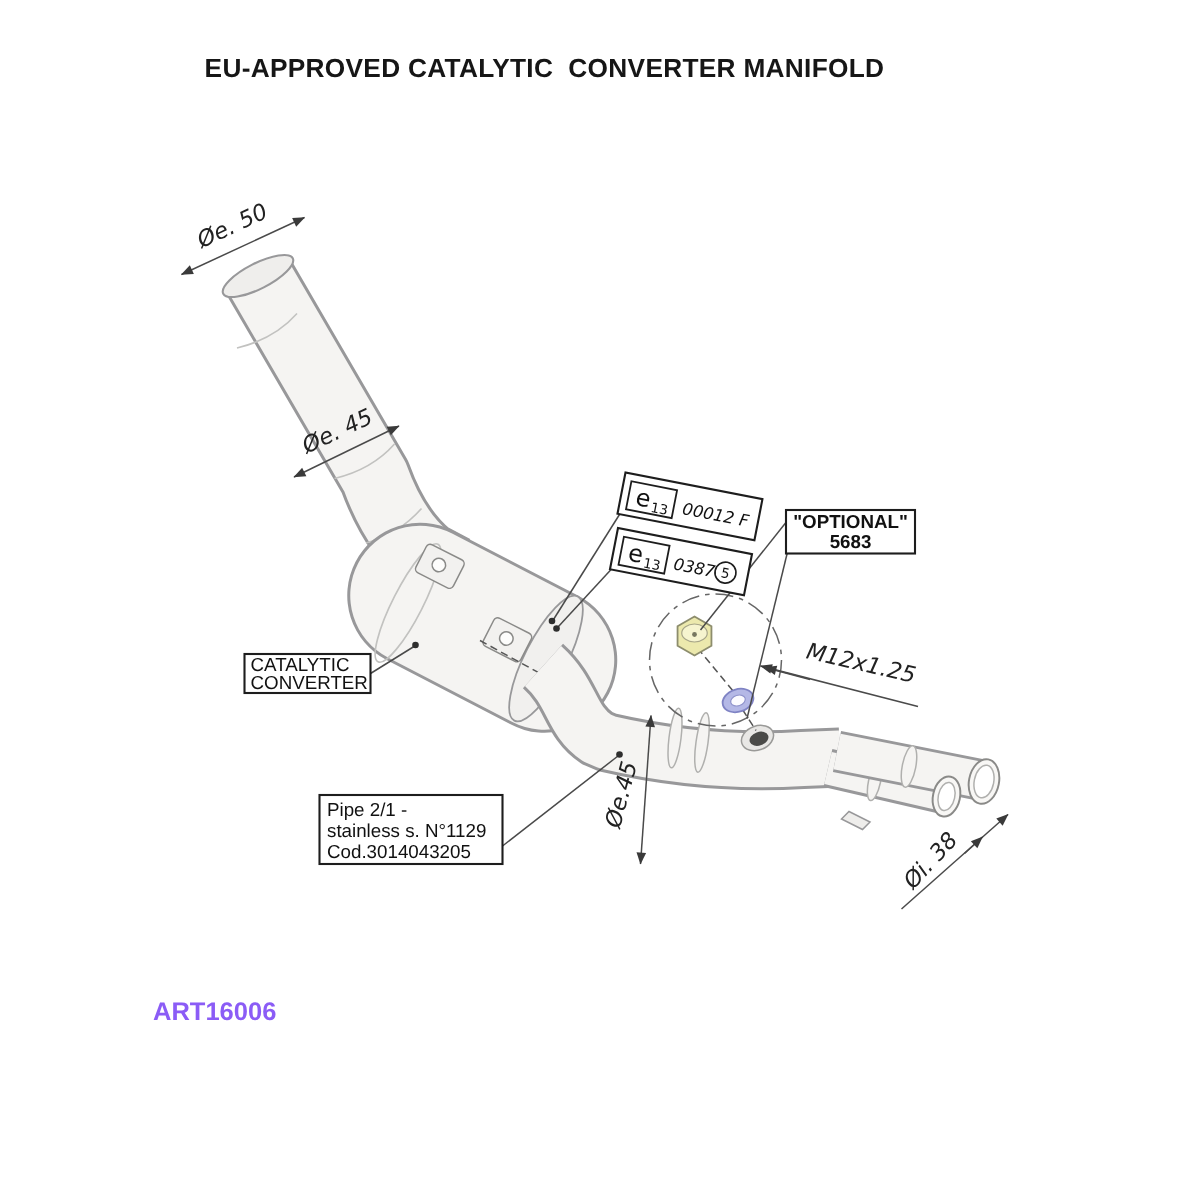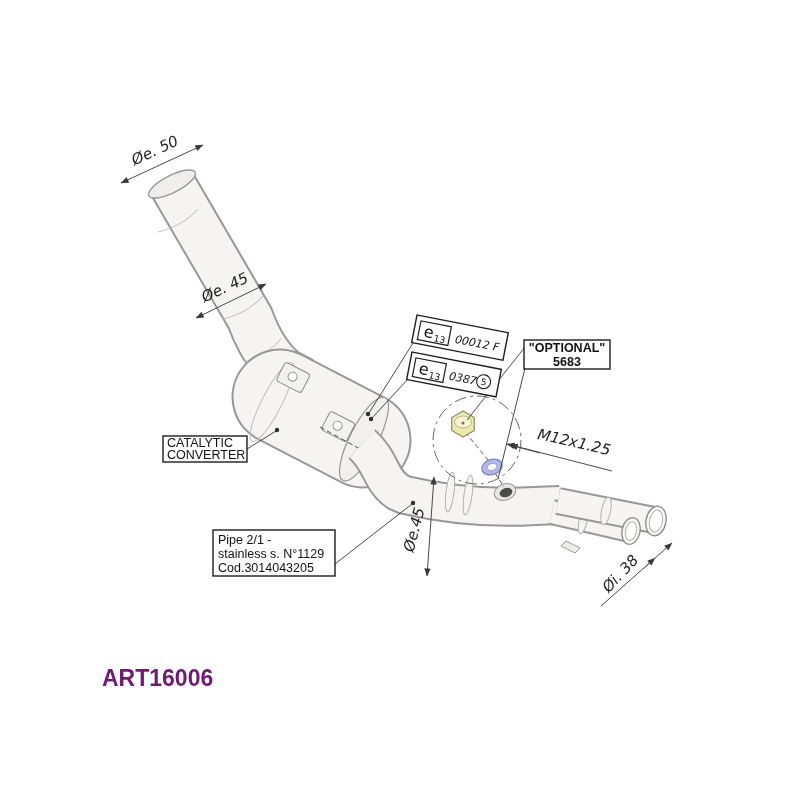--- a/index.html
+++ b/index.html
@@ -1,39 +1,40 @@
 <!DOCTYPE html>
 <html><head>
 <meta charset="utf-8">
 <style>
   html,body{margin:0;padding:0;background:#ffffff;}
   #page{position:relative;width:800px;height:800px;background:#ffffff;overflow:hidden;
         font-family:"Liberation Sans",sans-serif;color:#111;}
   .title{position:absolute;left:0;top:35px;width:726px;text-align:center;
          font-weight:bold;font-size:17.5px;letter-spacing:.2px;white-space:pre;color:#161616;}
-  .footer-line{position:absolute;left:102px;font-weight:bold;font-size:23px;white-space:pre;color:#701a75;}
+  .footer-line{position:absolute;left:102px;font-weight:bold;font-size:17px;white-space:pre;color:#8b5cf6;}
   #f1{top:665px;} #f2{top:708px;} #f3{top:742px;}
   svg{position:absolute;left:0;top:0;}
   .outline{stroke:#98989a;fill:none;}
   .metal{stroke:#f5f4f2;fill:none;}
   .seam{stroke:#c2c2c0;stroke-width:1.1;fill:none;}
   .dim{stroke:#4a4a4a;stroke-width:1;fill:none;}
   .ldr{stroke:#4a4a4a;stroke-width:1;fill:none;}
   .dash{stroke:#555;stroke-width:1;fill:none;stroke-dasharray:5 3;}
   .dimtext{font-family:"DejaVu Sans",sans-serif;font-style:italic;font-size:15px;fill:#222;text-anchor:middle;}
   .boxrect{fill:#ffffff;stroke:#1d1d1d;stroke-width:1.4;}
   .boxtext{font-family:"Liberation Sans",sans-serif;font-size:12.5px;fill:#111;}
   .etext{font-family:"DejaVu Sans",sans-serif;fill:#111;}
   .dot{fill:#2e2e2e;}
 </style>
 </head>
 <body>
 
 <div id="page">
 
+  <div class="title">EU-APPROVED CATALYTIC  CONVERTER MANIFOLD</div>
 
   <svg width="800" height="800" viewBox="0 0 800 800">
     <defs>
       <marker id="arr" viewBox="0 0 10 10" refX="9.5" refY="5" markerWidth="10" markerHeight="8" orient="auto-start-reverse">
           <path d="M0,1 L10,5 L0,9 z" fill="#3a3a3a"></path>
         </marker>
     </defs>
 
     <g>
       <path class="outline" stroke-width="49" stroke-linejoin="round" d="M172,184 L250,318 Q263,354 285,372 L302,381"></path>

